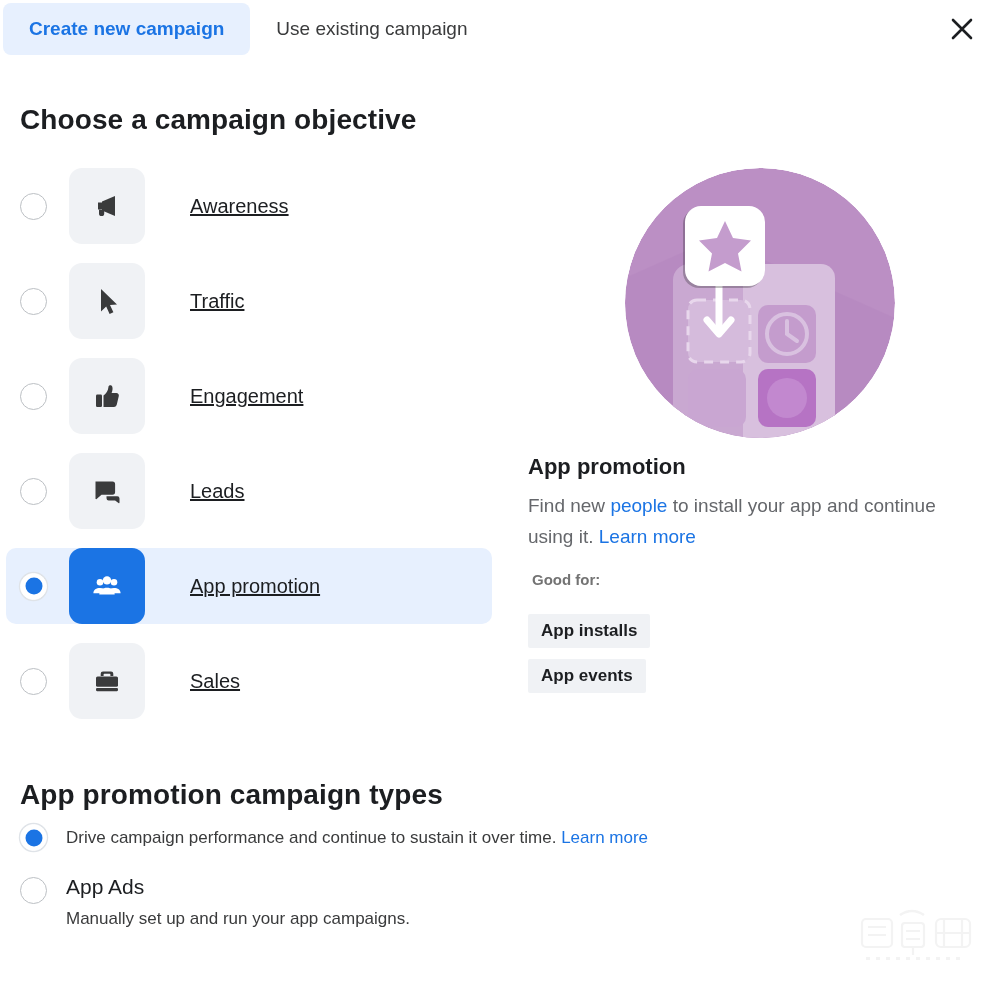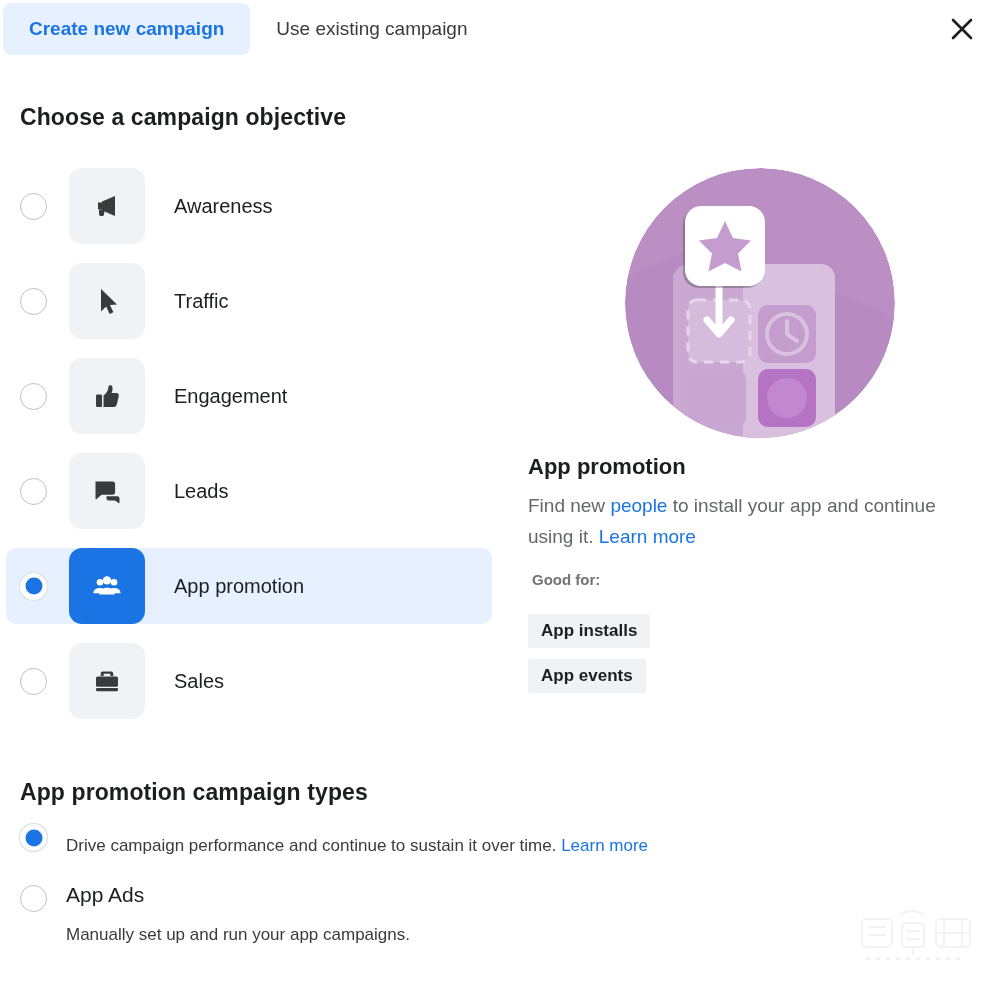--- a/index.html
+++ b/index.html
@@ -33,21 +33,21 @@
   .close-btn {
     position: absolute; right: 18px; top: 9px;
     width: 40px; height: 40px; display: flex;
     align-items: center; justify-content: center;
     cursor: pointer; border-radius: 50%;
   }
   .close-btn svg { display:block; }
 
   
   .section-title {
-    position: absolute; font-size: 23px; font-weight: bold; color: #1c1e21;
+    position: absolute; font-size: 28px; font-weight: bold; color: #1c1e21;
     letter-spacing: .1px;
   }
   #objective-title { left: 20px; top: 104px; }
 
   .obj-list { position: absolute; left: 6px; top: 168px; width: 486px; }
   .obj-row {
     display: flex; align-items: center; height: 76px;
     margin-bottom: 19px; border-radius: 10px; cursor: pointer;
     padding-left: 14px;
   }
@@ -69,21 +69,21 @@
   }
   .tile {
     width: 76px; height: 76px; border-radius: 13px;
     background: #f0f2f5; margin-left: 22px;
     display: flex; align-items: center; justify-content: center;
     flex: 0 0 auto;
   }
   .tile.accent { background: #1b74e4; }
   .tile svg { display: block; }
   .obj-label {
-    margin-left: 29px; font-size: 20px; color: #1c1e21;
+    margin-left: 45px; font-size: 20px; color: #1c1e21; text-decoration: underline;
   }
 
   
   .illus {
     position: absolute; left: 625px; top: 168px;
     width: 270px; height: 270px; border-radius: 50%;
     overflow: hidden;
   }
   .detail-title {
     position: absolute; left: 528px; top: 454px;
@@ -107,21 +107,21 @@
   .chip-row { display: block; }
 
   
   #types-title { left: 20px; top: 779px; }
   .types { position: absolute; left: 20px; top: 820px; width: 900px; }
   .type-row { display: flex; align-items: flex-start; margin-bottom: 22px; cursor: pointer; }
   .type-radio-wrap { width: 46px; flex: 0 0 auto; padding-top: 4px; }
   .type-body { flex: 1 1 auto; }
   .type-label { font-size: 21px; color: #1c1e21; line-height: 28px; }
   .type-desc {
-    font-size: 17px; color: #3a3b3c; line-height: 26px; margin-top: 13px;
+    font-size: 17px; color: #3a3b3c; line-height: 26px; margin-top: 5px;
   }
   .type-desc a { color: #1b74e4; text-decoration: none; }
 
   
   .watermark {
     position: absolute; right: 14px; bottom: 12px;
     width: 130px; height: 72px; opacity: .92;
     pointer-events: none;
   }
 </style>

